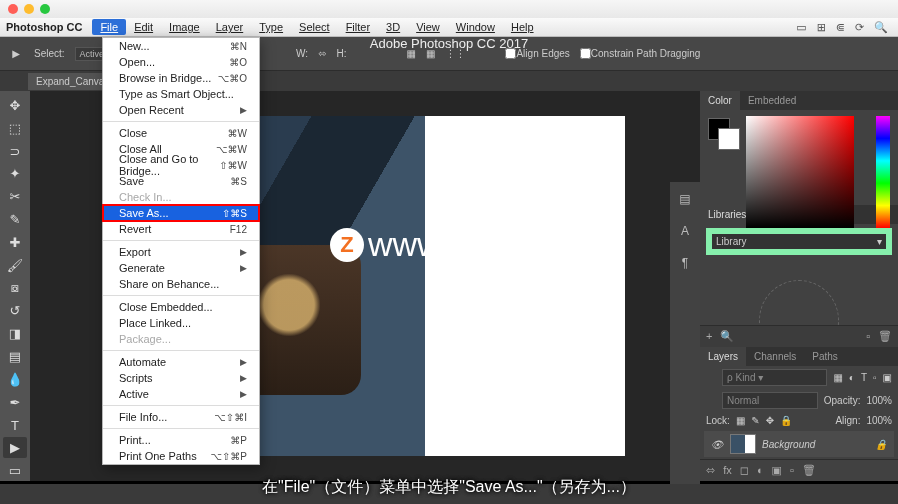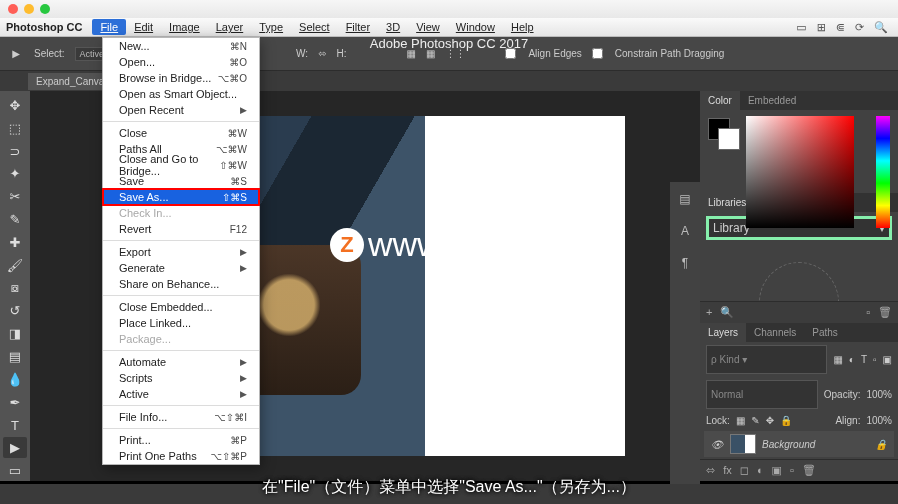--- a/index.html
+++ b/index.html
@@ -16,21 +16,21 @@
 .menubar .mitem { padding: 2px 8px; border-radius: 2px; text-decoration: underline; }
 .menubar .mitem.open { background: #2c6fd8; color: #fff; }
 .menubar .right { margin-left: auto; display: flex; gap: 10px; padding-right: 10px; color: #555; font-size: 11px; }
 
 
 .optbar { height: 34px; background: #474747; display: flex; align-items: center; gap: 10px; padding: 0 8px; font-size: 10px; color: #ccc; border-bottom: 1px solid #2c2c2c; }
 .window-title { position: absolute; left: 0; right: 0; top: 36px; text-align: center; font-size: 13px; color: #eee; pointer-events: none; }
 .optbar .tool-icon { width: 16px; height: 16px; display: flex; align-items: center; justify-content: center; }
 .optbar .sel-label { color:#ccc; }
 .optbar .sel-box { background:#3a3a3a; border:1px solid #555; padding:1px 4px; font-size:9px; color:#bbb; }
-.optbar .chk { display: flex; align-items: center; gap: 12px; }
+.optbar .chk { display: flex; align-items: center; gap: 0; }
 .optbar input[type=checkbox]{width:11px;height:11px}
 
 
 .doctabs { height: 20px; background: #3a3a3a; display: flex; align-items: center; padding-left: 28px; font-size:10px; color:#ccc; }
 .doctabs .tab { background:#535353; padding: 3px 8px; display:flex; gap:6px; align-items:center; }
 .doctabs .tab .x { color:#999; }
 
 
 .main { position: relative; height: 390px; display: flex; background:#252525; }
 .toolbar { width: 30px; background:#535353; display:flex; flex-direction:column; align-items:center; padding-top:4px; gap:2px; }
@@ -62,25 +62,25 @@
 .ps-i{width:18px;height:18px;color:#bbb;display:flex;align-items:center;justify-content:center;font-size:12px}
 .panel-tabs { display:flex; background:#323232; }
 .ptab { padding:4px 8px; color:#999; }
 .ptab.on { background:#414141; color:#ddd; }
 .colorpanel { height:130px; background:#414141; position:relative; }
 .fgswatch{ position:absolute; left:8px; top:8px; width:22px; height:22px; background:#000; border:1px solid #666;}
 .bgswatch{ position:absolute; left:18px; top:18px; width:22px; height:22px; background:#fff; border:1px solid #666;}
 .picker{position:absolute; left:46px; top:6px; width:108px; height:112px; background:linear-gradient(to bottom, rgba(0,0,0,0), #000), linear-gradient(to right, #fff, #ff0000);}
 .hue{position:absolute; right:8px; top:6px; width:14px; height:112px; background:linear-gradient(#f0f,#00f,#0ff,#0f0,#ff0,#f00);}
 .libpanel{ background:#414141; padding:4px 6px; height:64px; }
-.libsel{ background:#333; border:3px solid #86efac; color:#ccc; padding:2px 4px; font-size:12px; display:flex; justify-content:space-between; align-items:center;}
+.libsel{ background:#333; border:6px solid #86efac; color:#ccc; padding:2px 4px; font-size:10px; display:flex; justify-content:space-between; align-items:center;}
 .ring{ width:80px; height:80px; border:1px dashed #666; border-radius:50%; margin:6px auto;}
 .layerspanel{ flex:1; background:#414141; display:flex; flex-direction:column; }
 .lrow{ display:flex; align-items:center; gap:6px; padding:3px 6px; }
-.lblend{ background:#333; border:1px solid #555; color:#888; padding:8px 4px; font-size:10px; flex:1; }
+.lblend{ background:#333; border:1px solid #555; color:#888; padding:2px 4px; font-size:10px; flex:1;margin-left:16px; }
 .layer-item{ display:flex; align-items:center; gap:6px; background:#4b4b4b; padding:3px 6px; margin:2px 4px; font-style:italic;}
 .layer-thumb{ width:26px; height:20px; background:linear-gradient(90deg,#3a5166 60%,#fff 60%); border:1px solid #777;}
 .eye{ width:14px; text-align:center; }
 .lock{ margin-left:auto; font-size:10px; color:#bbb;}
 .icon-row{ display:flex; gap:8px; padding:4px 6px; color:#aaa; border-top:1px solid #2c2c2c; margin-top:auto;}
 .icon-row span { font-size:11px; }
 
 
 .watermark { position:absolute; left:330px; top:225px; font-size:34px; font-weight:500; color:#fff; z-index:20; font-family:Arial,sans-serif; display:flex; align-items:center;}
 .wm-z { width:34px; height:34px; border-radius:50%; background:#fff; color:#f37021; font-weight:bold; display:flex; align-items:center; justify-content:center; margin-right:4px; font-size:22px;}
@@ -272,50 +272,50 @@
     </div>
     <div class="row">
       <span>Open...</span>
       <span class="sc">⌘O</span>
     </div>
     <div class="row">
       <span>Browse in Bridge...</span>
       <span class="sc">⌥⌘O</span>
     </div>
     <div class="row">
-      <span>Open as Smart Object...</span>
+      <span>Type as Smart Object...</span>
     </div>
     <div class="row">
       <span>Open Recent</span>
       <span class="arrow">▶</span>
     </div>
     <div class="sep"></div>
     <div class="row">
       <span>Close</span>
       <span class="sc">⌘W</span>
     </div>
     <div class="row">
-      <span>Paths All</span>
+      <span>Close All</span>
       <span class="sc">⌥⌘W</span>
     </div>
     <div class="row">
       <span>Close and Go to Bridge...</span>
       <span class="sc">⇧⌘W</span>
     </div>
     <div class="row">
       <span>Save</span>
       <span class="sc">⌘S</span>
+    </div>
+    <div class="row dis">
+      <span>Check In...</span>
     </div>
     <div class="row hl hl-red">
       <span>Save As...</span>
       <span class="sc">⇧⌘S</span>
     </div>
-    <div class="row dis">
-      <span>Check In...</span>
-    </div>
     <div class="row">
       <span>Revert</span>
       <span class="sc">F12</span>
     </div>
     <div class="sep"></div>
     <div class="row">
       <span>Export</span>
       <span class="arrow">▶</span>
     </div>
     <div class="row">

